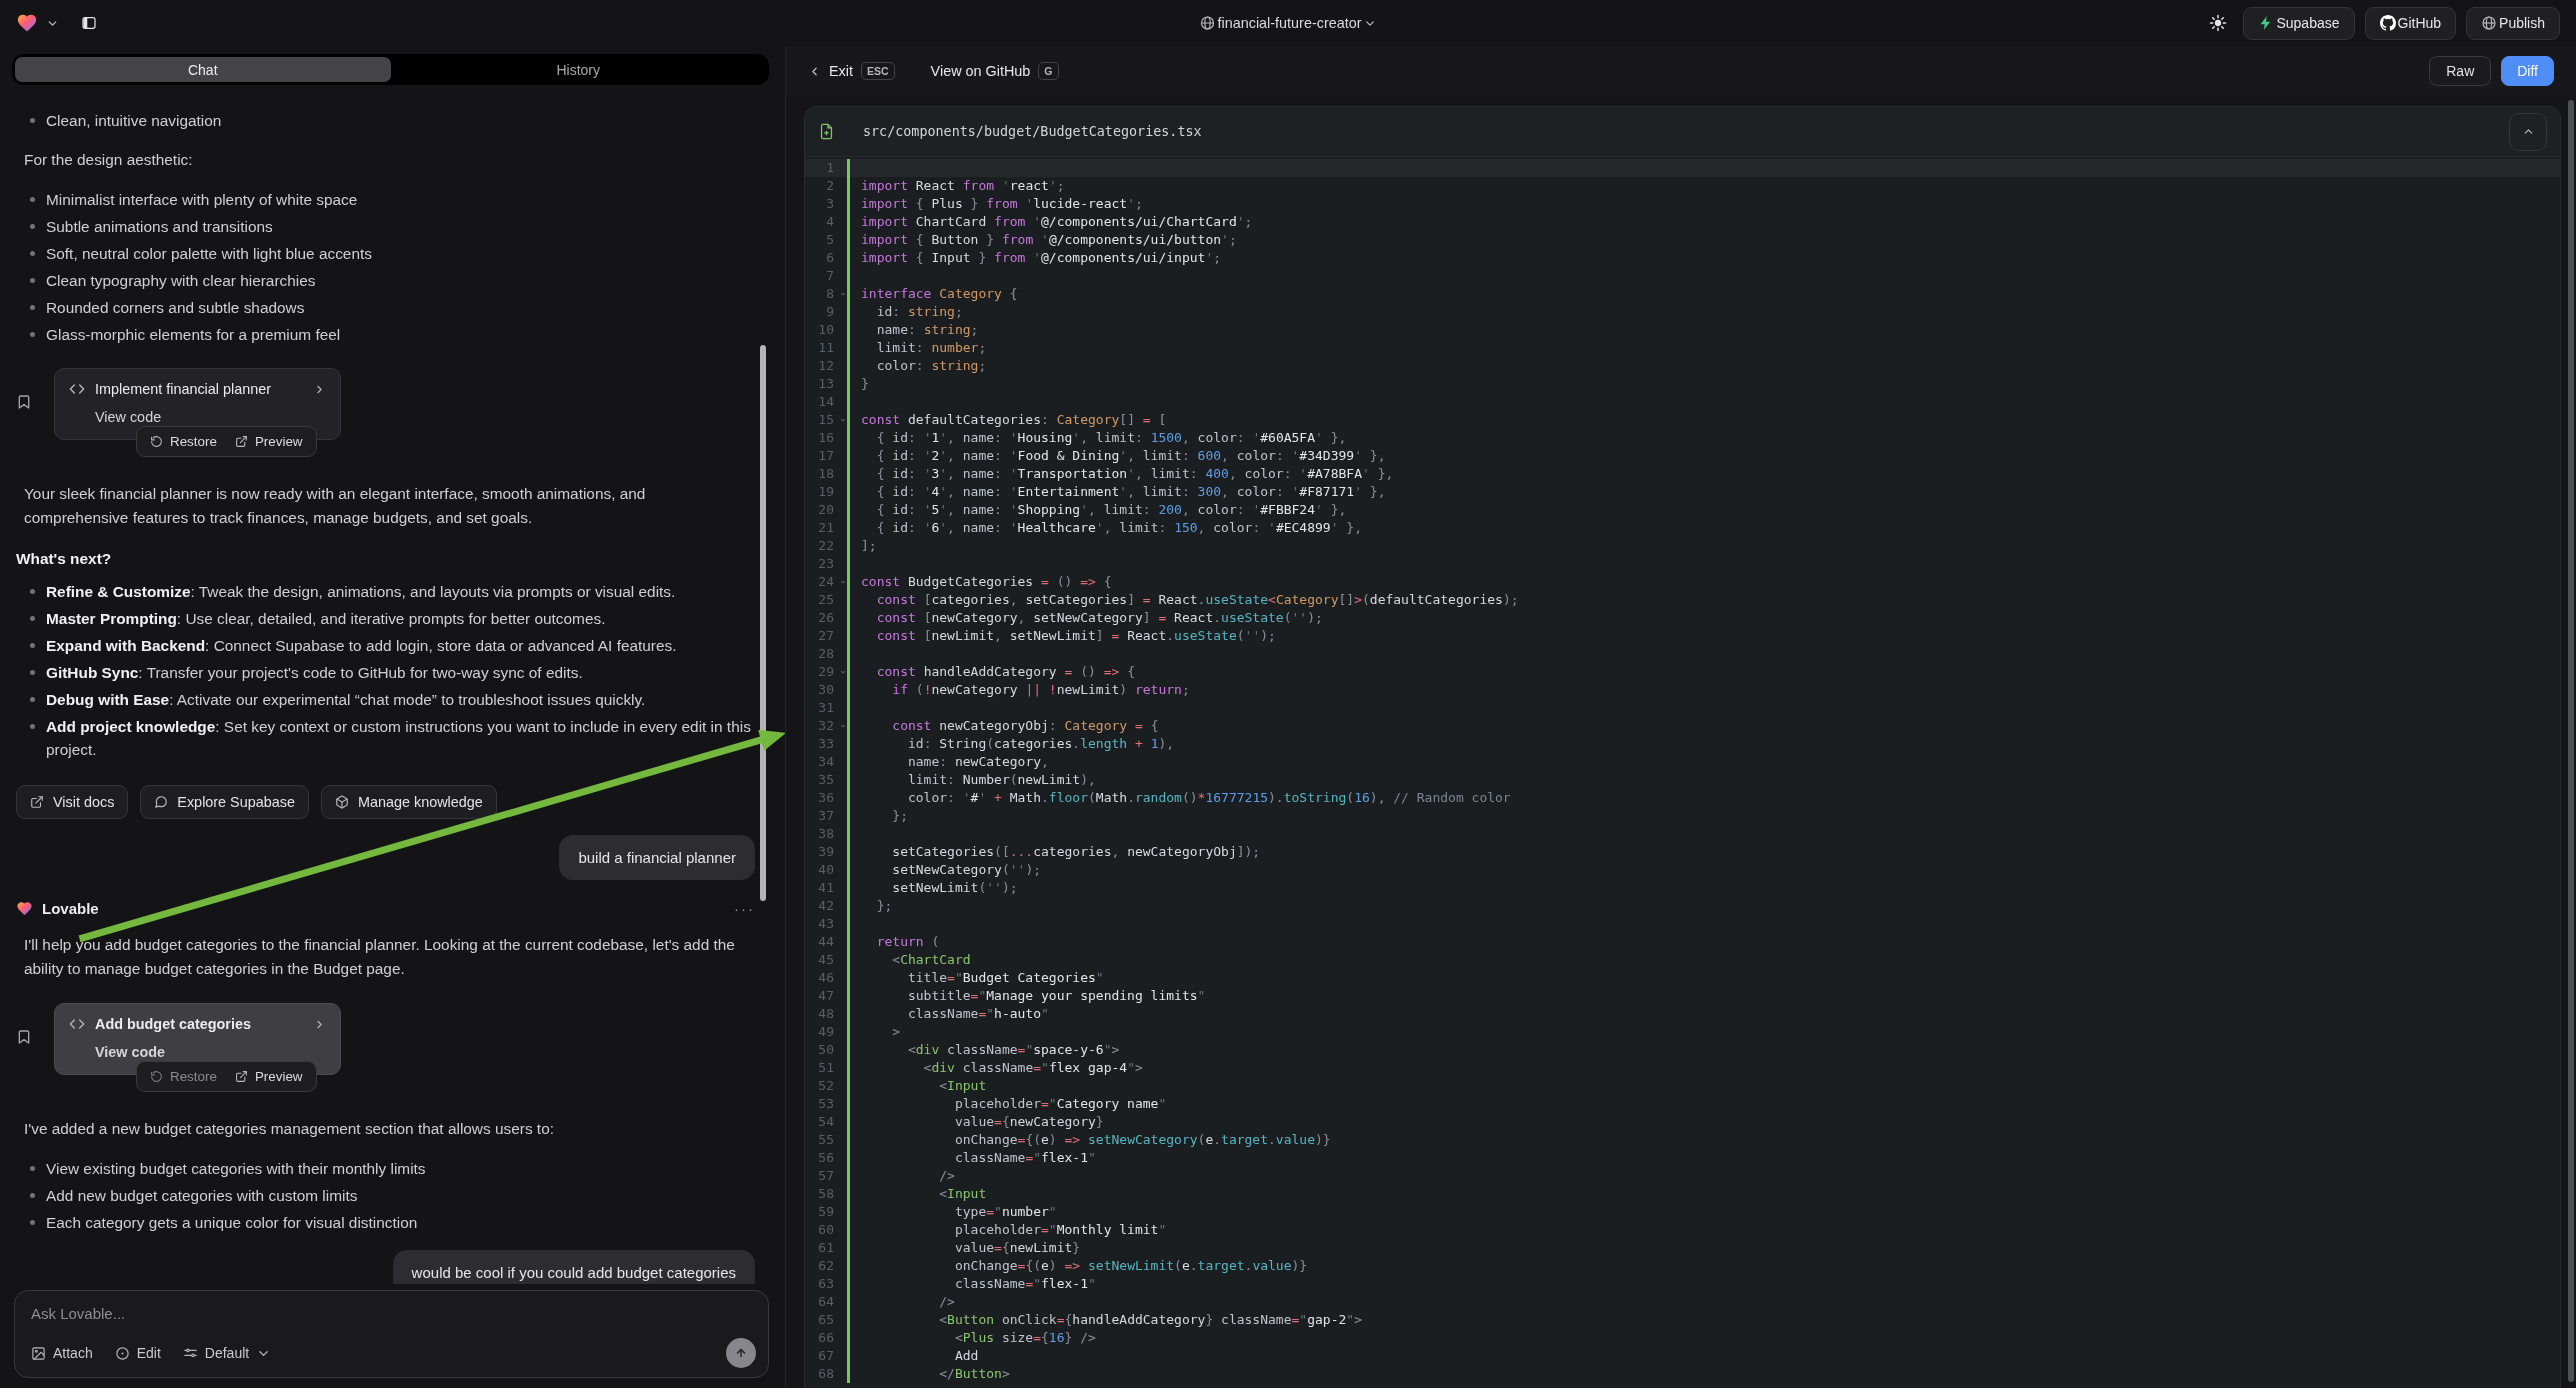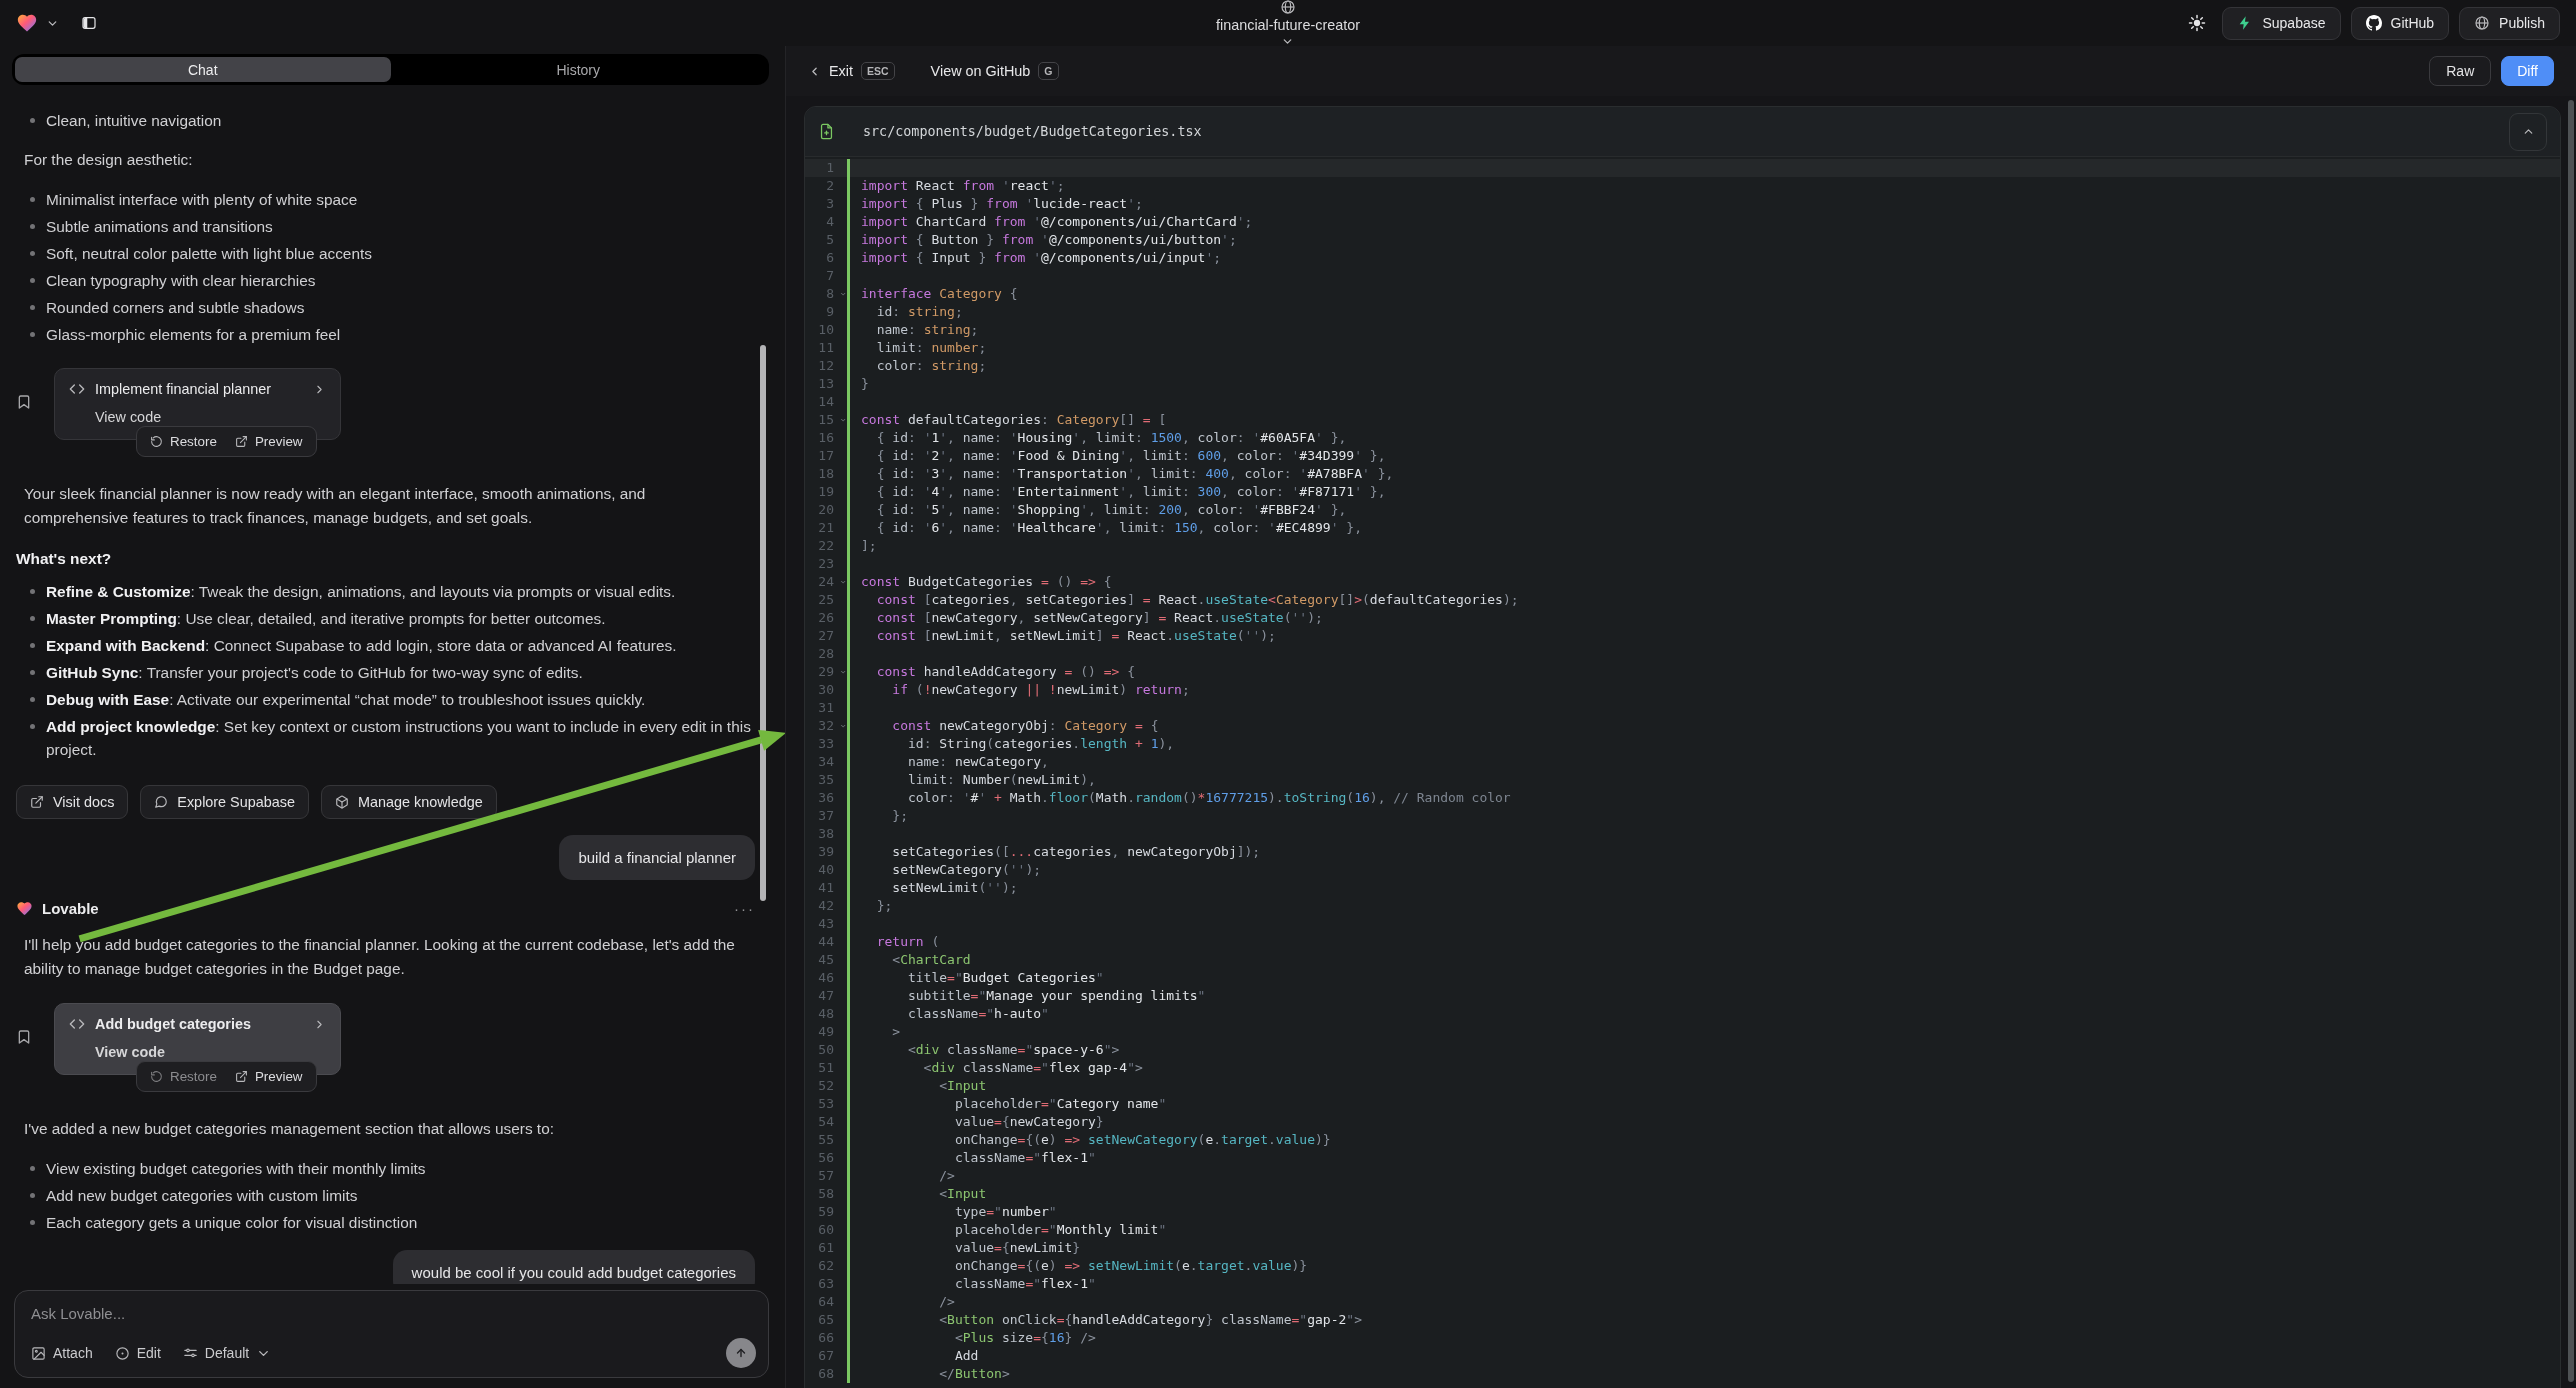--- a/index.html
+++ b/index.html
@@ -8,25 +8,25 @@
         font-family:"Liberation Sans", sans-serif; color:#d0d0d3; }
   .icon{ display:inline-flex; align-items:center; justify-content:center; color:#b9b9bc; }
   .icon svg{ width:16px; height:16px; display:block; }
   .icon-sm svg{ width:13px; height:13px; }
 
   
   .topbar{ position:relative; height:46px; display:flex; align-items:center; padding:0 16px; background:#141416; }
   .topbar-left{ display:flex; align-items:center; gap:8px; }
   .heart-logo svg{ width:22px; height:22px; }
   .panel-toggle{ margin-left:14px; color:#e6e6e8; }
-  .topbar-center{ position:absolute; left:50%; transform:translateX(-50%); display:flex; align-items:center; gap:2px; font-size:14.4px; color:#dcdcde;flex-direction:column; }
+  .topbar-center{ position:absolute; left:50%; transform:translateX(-50%); display:flex; align-items:center; gap:2px; font-size:14.4px; color:#dcdcde; }
   .topbar-right{ margin-left:auto; display:flex; align-items:center; gap:10px; }
   .gear-btn{ color:#e4e4e6; margin-right:6px; }
   .gear-btn svg{ width:18px; height:18px; }
-  .top-btn{ display:flex; align-items:center; gap:9px; background:#202023; border:1px solid #343438; border-radius:9px; height:33px; padding:0 14px; font-size:14px; color:#e8e8ea; cursor:pointer; }
+  .top-btn{ display:flex; align-items:center; gap:2px; background:#202023; border:1px solid #343438; border-radius:9px; height:33px; padding:0 14px; font-size:14px; color:#e8e8ea; cursor:pointer; }
 
   .main{ display:flex; height:1342px; }
 
   
   .chat-panel{ position:relative; width:786px; flex:none; border-right:1px solid #242427; background:#141416; }
   .tabs{ margin:8px 16px 4px 12px; background:#000000; border-radius:12px; padding:3px; display:flex; height:31px; }
   .tab{ flex:1; border-radius:7px; display:flex; align-items:center; justify-content:center; font-size:14px; color:#a9a9ac; cursor:pointer; }
   .tab.active{ background:#434348; color:#ededef; }
 
   .chat-scroll{ position:absolute; top:47px; bottom:104px; left:0; right:0; overflow:hidden; padding:4px 30px 0 16px; font-size:15.4px; color:#d0d0d3; }

